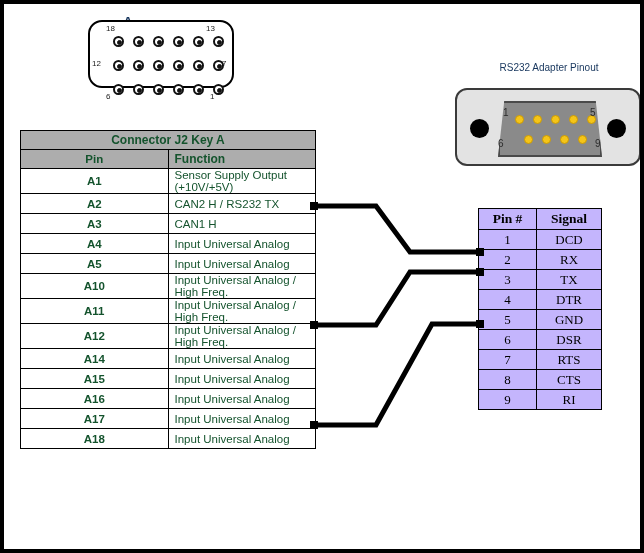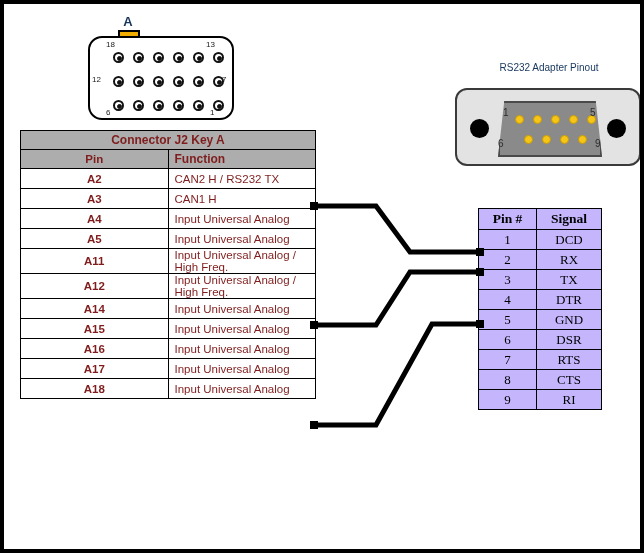--- a/index.html
+++ b/index.html
@@ -49,23 +49,23 @@
     width: 22px;
     height: 9px;
     background: #f0ad00;
     border: 2px solid #000;
     border-bottom: none;
     box-sizing: border-box;
   }
   #connector-body {
     position: absolute;
     left: 0px;
-    top: 20px;
+    top: 4px;
     width: 146px;
-    height: 84px;
+    height: 68px;
     border: 2.5px solid #000;
     border-radius: 14px;
     box-sizing: border-box;
     background: #ffffff;
   }
   .pin-socket {
     position: absolute;
     width: 11px;
     height: 11px;
     border-radius: 50%;
@@ -156,21 +156,21 @@
     left: 16px;
     top: 126px;
     width: 296px;
     border-collapse: collapse;
     table-layout: fixed;
     background: #ffffff;
   }
   #connector-table td, #connector-table th {
     border: 1.5px solid #000000;
     font-size: 11.5px;
-    color: #7f1d1d;
+    color: #14532d;
     font-family: "Liberation Sans", sans-serif;
     height: 20px;
     padding: 0 12px;
     box-sizing: border-box;
   }
   #connector-table .tbl-title {
     background: #adadad;
     text-align: center;
     font-weight: bold;
     font-size: 12px;
@@ -296,34 +296,42 @@
       <tr>
         <td class="tbl-title" colspan="2">Connector J2 Key A</td>
       </tr>
       <tr>
         <td class="col-head pin-cell" style="text-align:center;">Pin</td>
         <td class="col-head fn-cell">Function</td>
       </tr>
     </tbody>
     <tbody id="connector-table-body">
         <tr>
+          <td class="pin-cell">A1</td>
+          <td class="fn-cell">Sensor Supply Output (+10V/+5V)</td>
+        </tr>
+        <tr>
           <td class="pin-cell">A2</td>
           <td class="fn-cell">CAN2 H / RS232 TX</td>
         </tr>
         <tr>
           <td class="pin-cell">A3</td>
           <td class="fn-cell">CAN1 H</td>
         </tr>
         <tr>
           <td class="pin-cell">A4</td>
           <td class="fn-cell">Input Universal Analog</td>
         </tr>
         <tr>
           <td class="pin-cell">A5</td>
           <td class="fn-cell">Input Universal Analog</td>
+        </tr>
+        <tr>
+          <td class="pin-cell">A10</td>
+          <td class="fn-cell">Input Universal Analog / High Freq.</td>
         </tr>
         <tr>
           <td class="pin-cell">A11</td>
           <td class="fn-cell">Input Universal Analog / High Freq.</td>
         </tr>
         <tr>
           <td class="pin-cell">A12</td>
           <td class="fn-cell">Input Universal Analog / High Freq.</td>
         </tr>
         <tr>

